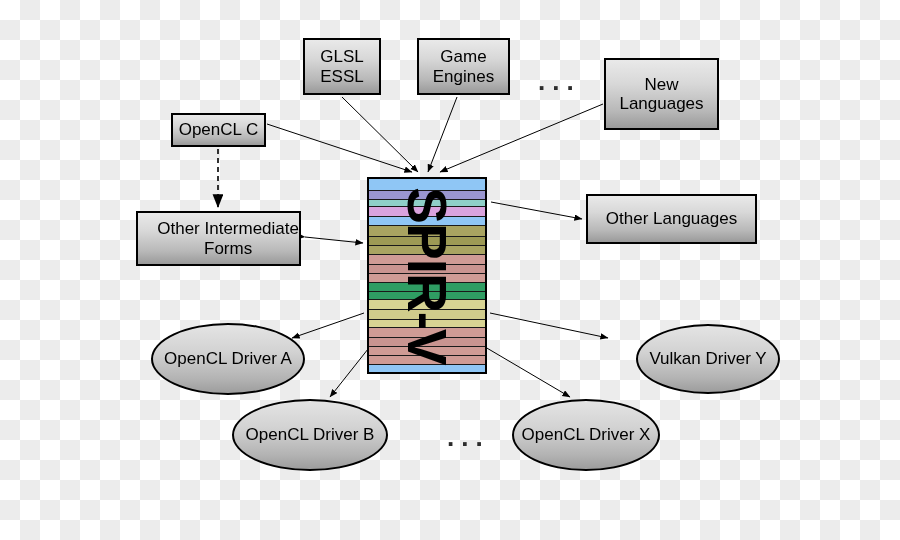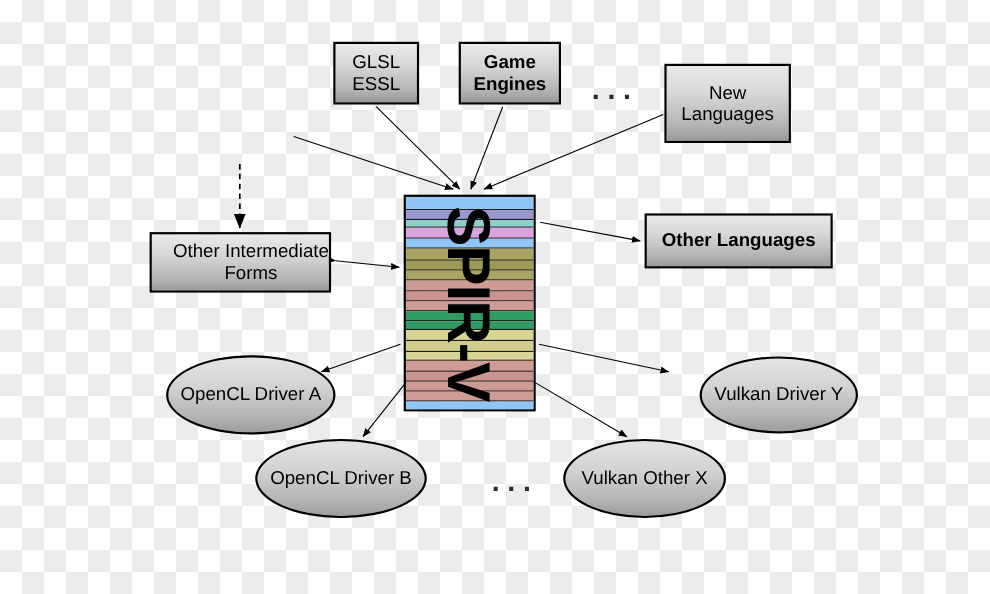--- a/index.html
+++ b/index.html
@@ -152,46 +152,49 @@
       </div>
     <div id="spirv-label">
       <span>SPIR-V</span>
     </div>
   </div>
 
   <div class="node box" style="left: 303px; top: 38px; width: 78px; height: 57px; justify-content: center;">
     <span>GLSL
 ESSL</span>
   </div>
-  <div class="node box" style="left: 417px; top: 38px; width: 93px; height: 57px; font-weight: bold;">
+  <div class="node box" style="left: 417px; top: 38px; width: 93px; height: 57px;">
     <span>Game
 Engines</span>
   </div>
   <div class="node box" style="left: 604px; top: 58px; width: 115px; height: 72px;">
     <span>New
 Languages</span>
   </div>
+  <div class="node box" style="left: 171px; top: 113px; width: 95px; height: 34px;">
+    <span>OpenCL C</span>
+  </div>
 
   <div class="node box" style="left: 136px; top: 211px; width: 165px; height: 55px; justify-content: flex-end;">
     <span>Other Intermediate
 Forms</span>
   </div>
 
-  <div class="node box" style="left: 586px; top: 194px; width: 171px; height: 50px; font-weight: bold;">
+  <div class="node box" style="left: 586px; top: 194px; width: 171px; height: 50px;">
     <span>Other Languages</span>
   </div>
 
   <div class="node ellipse" style="left: 151px; top: 323px; width: 154px; height: 72px;">
     <span>OpenCL Driver A</span>
   </div>
   <div class="node ellipse" style="left: 232px; top: 399px; width: 156px; height: 72px;">
     <span>OpenCL Driver B</span>
   </div>
   <div class="node ellipse" style="left: 512px; top: 399px; width: 148px; height: 72px;">
-    <span>Vulkan Other X</span>
+    <span>OpenCL Driver X</span>
   </div>
   <div class="node ellipse" style="left: 636px; top: 324px; width: 144px; height: 70px;">
     <span>Vulkan Driver Y</span>
   </div>
 
   <div class="dots" style="left: 538px; top: 68px;">...</div>
   <div class="dots" style="left: 447px; top: 424px;">...</div>
 
 </div>
 

